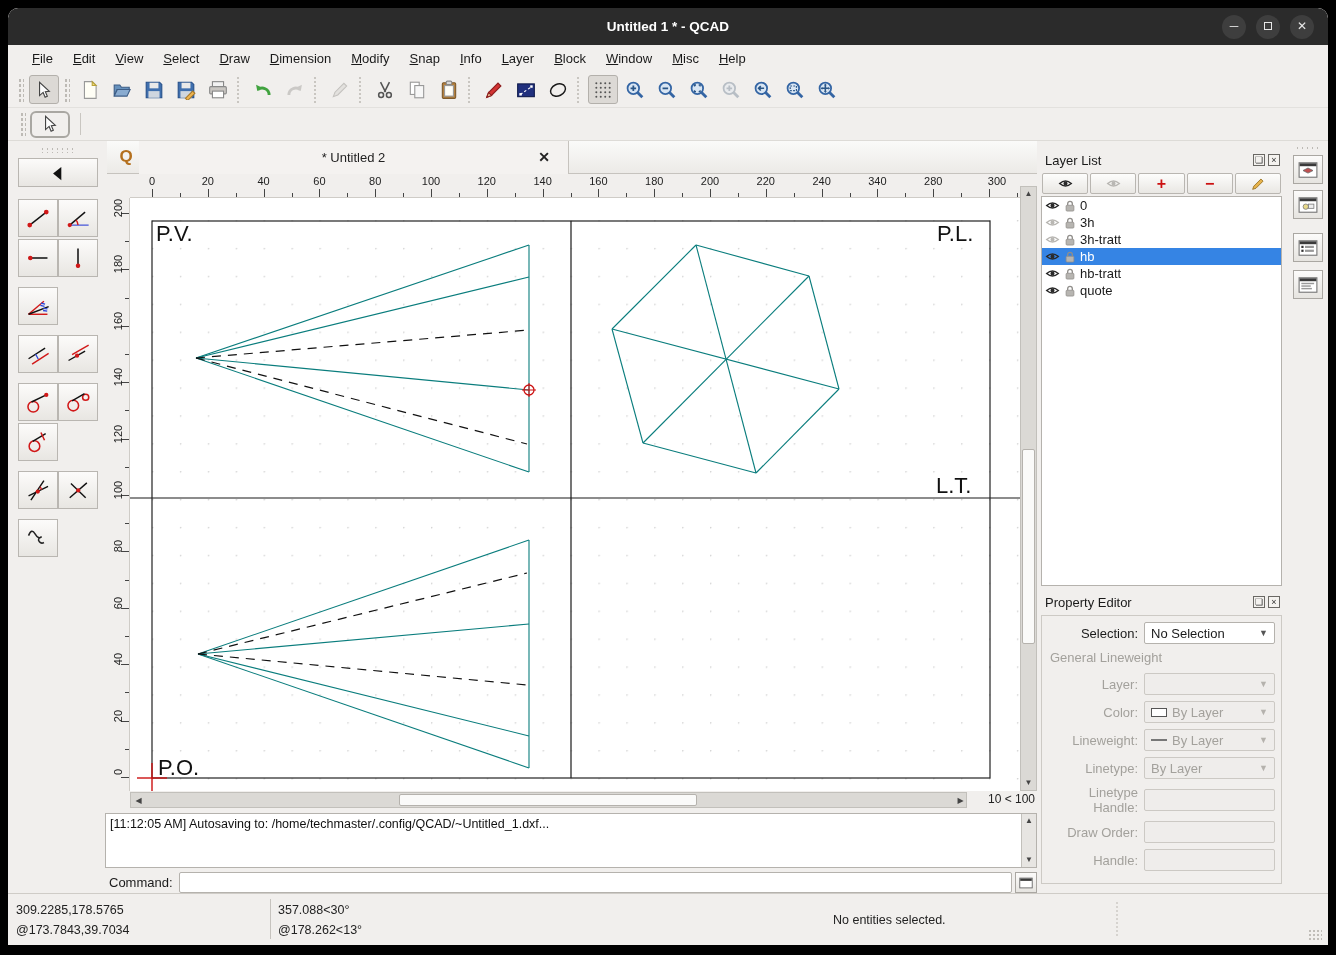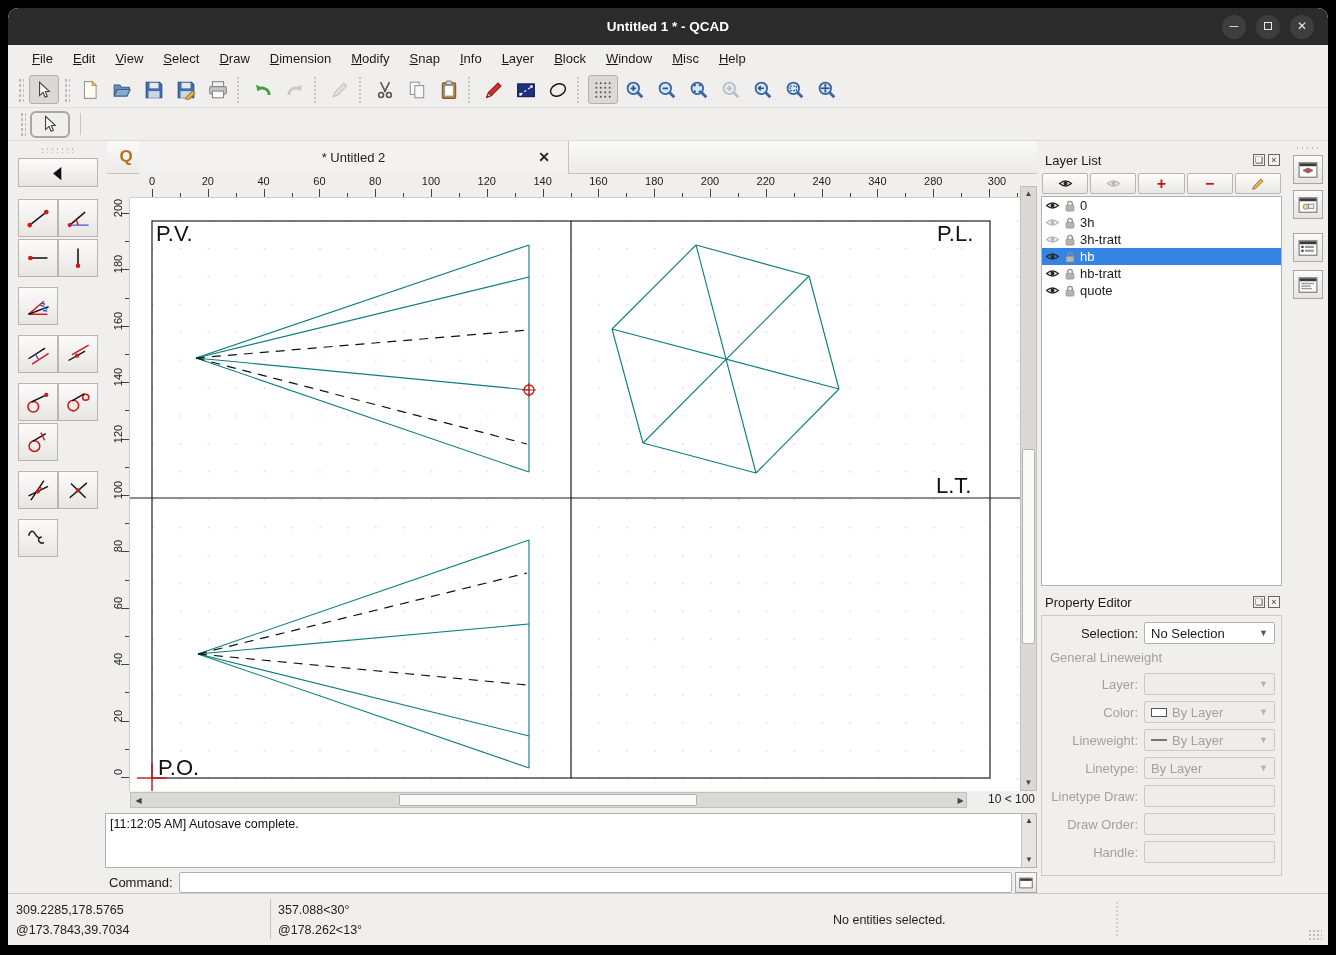--- a/index.html
+++ b/index.html
@@ -742,21 +742,21 @@
               </div>
             </div>
             <div class="prop-row disabled">
               <label>Linetype:</label>
               <div class="combo">
                 <span>By Layer</span>
                 <span class="arrow">▼</span>
               </div>
             </div>
             <div class="prop-row disabled">
-              <label>Linetype Draw:</label>
+              <label>Linetype Handle:</label>
               <div class="tinput"></div>
             </div>
             <div class="prop-row disabled">
               <label>Draw Order:</label>
               <div class="tinput"></div>
             </div>
             <div class="prop-row disabled">
               <label>Handle:</label>
               <div class="tinput"></div>
             </div>
@@ -798,21 +798,21 @@
           <rect x="1.5" y="3" width="15" height="2.6" fill="#3a3a3a"></rect>
           <rect x="3" y="7" width="11.5" height="1.3" fill="#999"></rect>
           <rect x="3" y="9.3" width="8.5" height="1.3" fill="#999"></rect>
           <rect x="3" y="11.6" width="9.5" height="1.3" fill="#999"></rect>
         </svg>
       </div>
     </div>
 
   <div class="history">
     <div class="hist-text" id="hist-text">
-        <div>[11:12:05 AM] Autosave complete.</div>
+        <div>[11:12:05 AM] Autosaving to: /home/techmaster/.config/QCAD/~Untitled_1.dxf...</div>
       </div>
     <div class="hist-scroll">
       <div class="sarrow" style="top:0">▲</div>
       <div class="sarrow" style="bottom:0">▼</div>
     </div>
   </div>
 
   <div class="cmdrow">
     <span class="lbl">Command:</span>
     <div class="cmd-input"></div>

